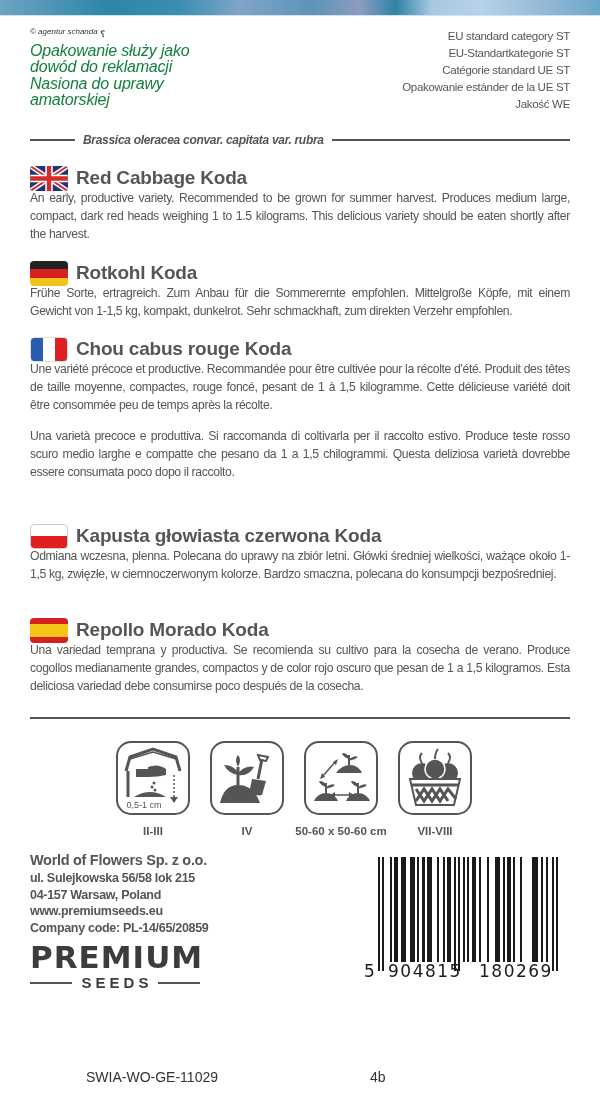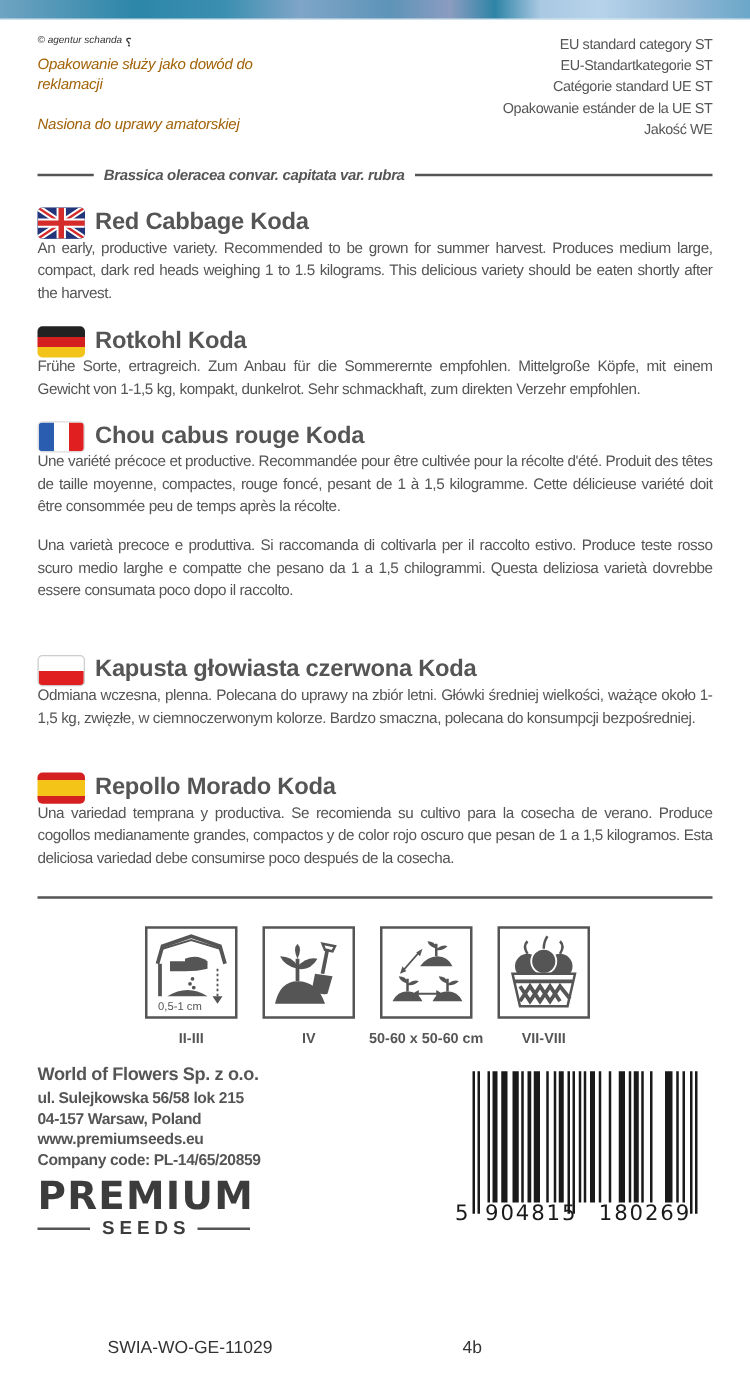--- a/index.html
+++ b/index.html
@@ -8,22 +8,22 @@
 
   .banner {
     position: absolute; left: 0; top: 0; width: 600px; height: 16px;
     background: linear-gradient(90deg, #6fa3c2 0%, #2c86a8 18%, #3b8fb0 30%, #7fa5c8 40%, #5d94b8 52%, #8b9cc0 60%, #2e84a6 66%, #a9c8e2 72%, #b7d3ea 80%, #8fb6d4 92%, #6aa7c9 100%);
     border-bottom: 1px solid #cfe2ee;
   }
 
   .top-left { position: absolute; left: 30px; top: 27px; width: 200px; }
   .copyright { font-size: 8px; font-style: italic; color: #333; display: flex; align-items: flex-start; gap: 3px; }
   .copyright .logo-glyph { font-style: normal; font-weight: bold; font-size: 9px; }
-  .top-left .note { font-size: 12px; font-style: italic; color: #a16207; line-height: 16px; margin-top: 3px; letter-spacing: -0.2px; }
-  .top-left .note + .note { margin-top: 16px; }
+  .top-left .note { font-size: 16px; font-style: italic; color: #15803d; line-height: 16px; margin-top: 3px; letter-spacing: -0.2px; }
+  .top-left .note + .note { margin-top: 1px; }
 
   .top-right { position: absolute; right: 30px; top: 28px; text-align: right; font-size: 11.5px; line-height: 17px; color: #555; letter-spacing: -0.3px; }
 
   .latin { position: absolute; left: 30px; top: 133px; width: 540px; display: flex; align-items: center; }
   .latin .rule { height: 2px; background: #555; }
   .latin .rule.l { width: 45px; }
   .latin .rule.r { flex: 1; }
   .latin .txt { font-size: 12px; font-weight: bold; font-style: italic; color: #555; padding: 0 8px; letter-spacing: -0.3px; white-space: nowrap; text-align: right; }
 
   .section { position: absolute; left: 30px; width: 540px; }
@@ -36,21 +36,21 @@
   .flag-fr { background: linear-gradient(90deg, #2a5db0 0 33.3%, #ffffff 33.3% 66.6%, #e02020 66.6% 100%); border: 1px solid #ddd; }
   .flag-it { background: linear-gradient(90deg, #2f9a4f 0 33.3%, #ffffff 33.3% 66.6%, #e02020 66.6% 100%); border: 1px solid #ddd; }
   .flag-pl { background: linear-gradient(#ffffff 0 50%, #e02020 50% 100%); border: 1px solid #ccc; }
   .flag-es { background: linear-gradient(#d42020 0 25%, #f5c418 25% 75%, #d42020 75% 100%); }
   .flag-uk { background: #22357a; }
 
   .divider { position: absolute; left: 30px; top: 717px; width: 540px; height: 2px; background: #555; }
 
   .icons { position: absolute; left: 116px; top: 741px; display: flex; gap: 20px; }
   .icon-col { display: flex; flex-direction: column; align-items: center; width: 74px; }
-  .icon-box { width: 74px; height: 74px; border: 2px solid #555; border-radius: 0; display: flex; align-items: center; justify-content: center; }
+  .icon-box { width: 74px; height: 74px; border: 2px solid #555; border-radius: 15px; display: flex; align-items: center; justify-content: center; }
   .icon-label { margin-top: 10px; font-size: 11.5px; font-weight: bold; color: #555; white-space: nowrap; }
 
   .company { position: absolute; left: 30px; top: 851px; font-weight: bold; color: #555; letter-spacing: -0.3px; }
   .company .name { font-size: 14.5px; line-height: 19px; }
   .company .line { font-size: 12.5px; line-height: 16.5px; }
 
   .brand { position: absolute; left: 30px; top: 941px; width: 170px; }
   .brand .big { font-size: 31px; font-weight: bold; color: #3c3c3c; letter-spacing: 1px; line-height: 32px; font-family: "DejaVu Sans", sans-serif; }
   .brand .small-row { display: flex; align-items: center; margin-top: 1px; }
   .brand .small-row .r { flex: 1; height: 2px; background: #555; }

